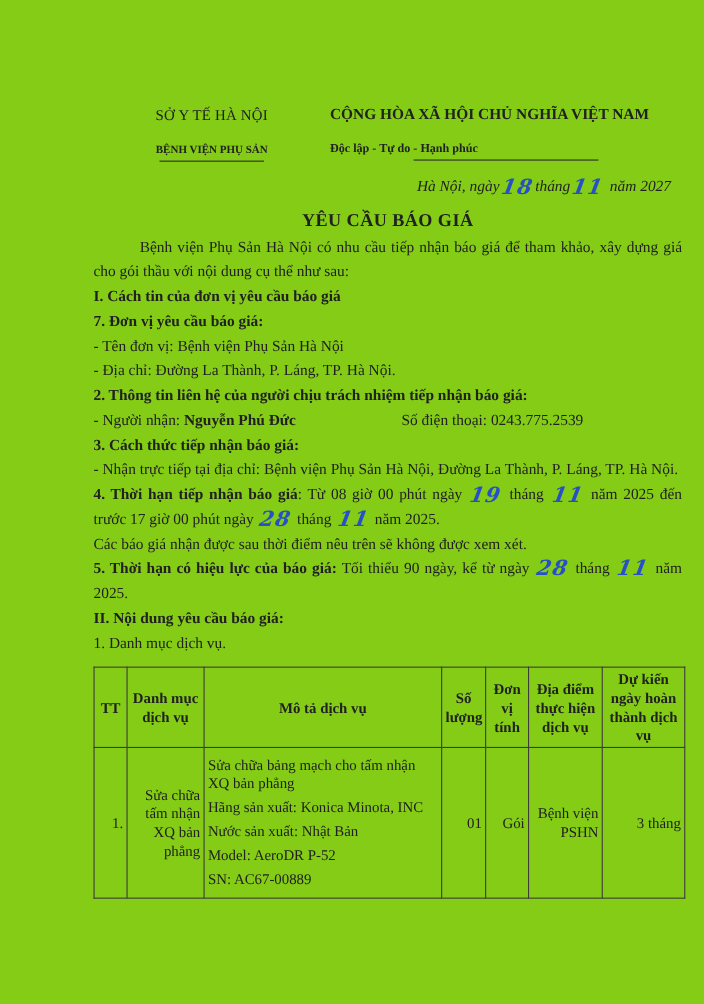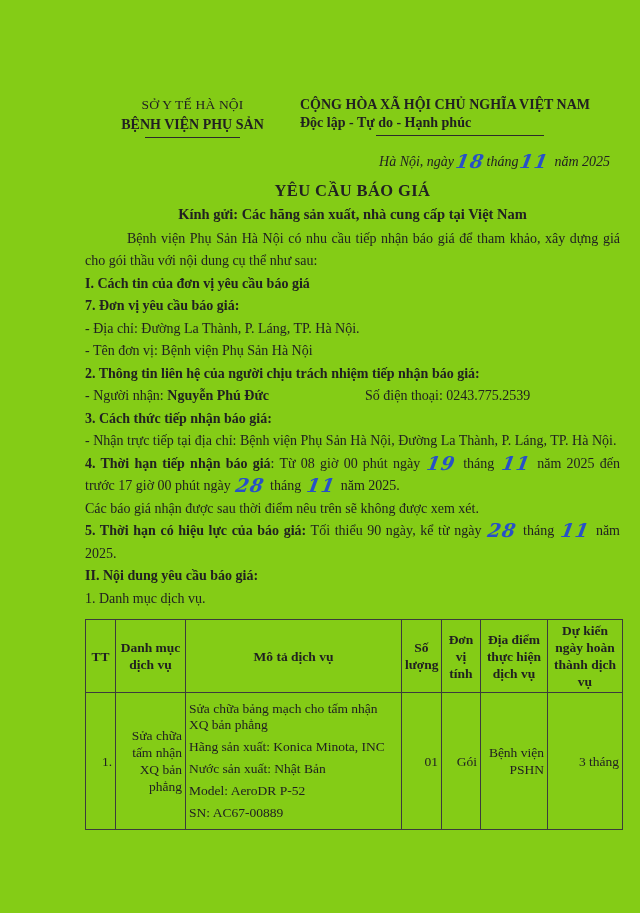--- a/index.html
+++ b/index.html
@@ -12,23 +12,23 @@
     box-sizing:border-box;
     padding:97px 20px 0 85px;
     overflow:hidden;
   }
   .bold{font-weight:bold;}
   
   .hdr{display:flex;}
   .hdr-left{width:215px;text-align:center;}
   .hdr-right{flex:1;}
   .hdr-left .l1{font-size:13.5px;letter-spacing:.2px;}
-  .hdr-left .l2{font-size:14px;font-weight:bold;margin-top:4px;}
+  .hdr-left .l2{font-size:10px;font-weight:bold;margin-top:18px;}
   .hdr-right .l1{font-size:14px;font-weight:bold;}
-  .hdr-right .l2{font-size:14px;font-weight:bold;margin-top:2px;}
+  .hdr-right .l2{font-size:11px;font-weight:bold;margin-top:16px;}
   .rule{height:1px;background:#2b2b2b;margin:4px auto 0 auto;}
   .rule.left{width:95px;}
   .rule.right{width:168px;}
   
   .dateline{
     margin-top:13px;
     text-align:right;
     padding-right:10px;
     font-style:italic;
     font-size:14.5px;
@@ -101,32 +101,31 @@
       <div class="rule left"></div>
     </div>
     <div class="hdr-right">
       <div class="l1">CỘNG HÒA XÃ HỘI CHỦ NGHĨA VIỆT NAM</div>
       <div class="l2">Độc lập - Tự do - Hạnh phúc</div>
       <div class="rule right"></div>
     </div>
   </div>
 
   <div class="dateline body-text">
-    <span>Hà Nội, ngày</span><span class="hand">18</span><span>tháng</span><span class="hand">11</span> <span>năm 2025</span>
+    <span>Hà Nội, ngày</span><span class="hand">18</span><span>tháng</span><span class="hand">11</span> <span>năm 2027</span>
   </div>
 
   <div class="doc-title">YÊU CẦU BÁO GIÁ</div>
-  <div class="salutation">Kính gửi: Các hãng sản xuất, nhà cung cấp tại Việt Nam</div>
 
   <p class="intro body-text">Bệnh viện Phụ Sản Hà Nội có nhu cầu tiếp nhận báo giá để tham khảo, xây dựng giá cho gói thầu với nội dung cụ thể như sau:</p>
 
   <div class="line body-text bold">I. Cách tin của đơn vị yêu cầu báo giá</div>
   <div class="line body-text bold">7. Đơn vị yêu cầu báo giá:</div>
+  <div class="line body-text">- Tên đơn vị: Bệnh viện Phụ Sản Hà Nội</div>
   <div class="line body-text">- Địa chỉ: Đường La Thành, P. Láng, TP. Hà Nội.</div>
-  <div class="line body-text">- Tên đơn vị: Bệnh viện Phụ Sản Hà Nội</div>
 
   <div class="line body-text bold">2. Thông tin liên hệ của người chịu trách nhiệm tiếp nhận báo giá:</div>
   <div class="line body-text recipient-line">
     <span>- Người nhận: </span><span class="bold">Nguyễn Phú Đức</span>
     <span class="phone">Số điện thoại: 0243.775.2539</span>
   </div>
 
   <div class="line body-text bold">3. Cách thức tiếp nhận báo giá:</div>
   <p class="para body-text">- Nhận trực tiếp tại địa chỉ: Bệnh viện Phụ Sản Hà Nội, Đường La Thành, P. Láng, TP. Hà Nội.</p>
 

